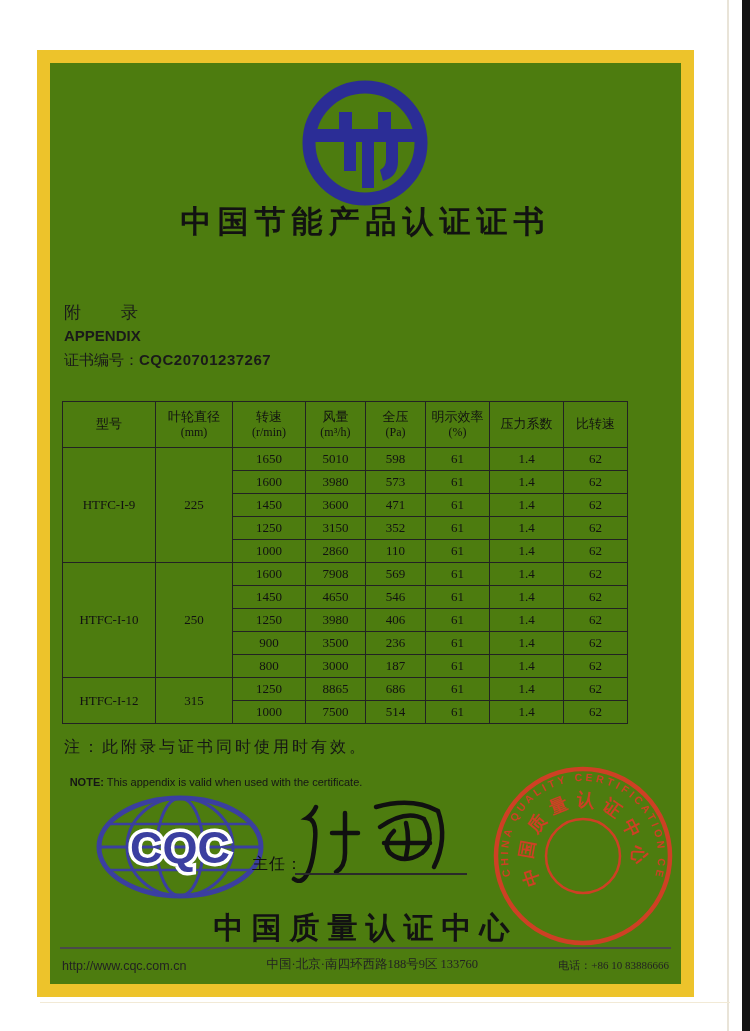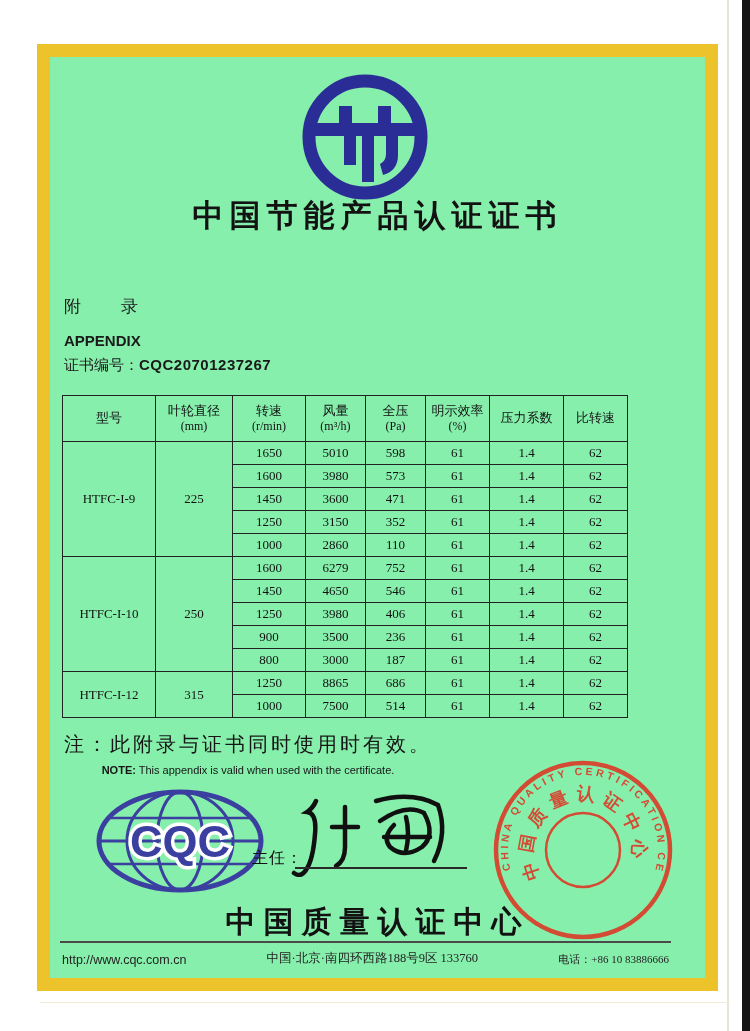--- a/index.html
+++ b/index.html
@@ -5,56 +5,56 @@
   html,body{margin:0;padding:0;}
   body{
     width:750px;height:1031px;background:#ffffff;position:relative;
     font-family:"Liberation Sans", sans-serif;overflow:hidden;
   }
   .scan-strip{position:absolute;right:0;top:0;width:8px;height:1031px;background:#141414;}
   .page-edge{position:absolute;left:727px;top:0;width:2px;height:1031px;background:#e9e4d8;}
   .bottom-edge{position:absolute;left:40px;top:1002px;width:690px;height:1px;background:#f2ead6;}
 
   .cert{
-    position:absolute;left:37px;top:44px;width:631px;height:921px;
-    border:13px solid #EDC32B;background:#86efac;padding-left:24px;
+    position:absolute;left:37px;top:50px;width:631px;height:921px;
+    border:13px solid #EDC32B;background:#4d7c0f;
   }
 
   
   .jie-logo{position:absolute;left:249px;top:14px;width:132px;height:132px;}
 
   
   .title{
     position:absolute;top:138px;left:0;width:100%;text-align:center;
     font-size:31px;font-weight:bold;letter-spacing:6px;color:#121212;
     font-family:"Liberation Sans", sans-serif;white-space:nowrap;
   }
 
   
   .meta-left{position:absolute;left:14px;top:238px;color:#1a1a1a;}
   .meta-right{position:absolute;left:430px;top:238px;color:#1a1a1a;}
-  .meta-cn{font-family:Liberation Sans, sans-serif;font-size:17px;letter-spacing:2px;margin-bottom:14px;}
+  .meta-cn{font-family:Liberation Sans, sans-serif;font-size:17px;letter-spacing:2px;margin-bottom:3px;}
   .meta-en{font-size:15px;font-weight:bold;margin-bottom:7px;}
   .meta-num{font-family:"Liberation Serif", serif;font-size:15px;text-align:right;}
   .meta-num b{font-family:"Liberation Sans", sans-serif;font-size:15px;font-weight:600;letter-spacing:.5px;}
 
   
   #spec-table{
     position:absolute;left:12px;top:338px;width:565px;
     border-collapse:collapse;table-layout:fixed;
     font-family:"Liberation Serif", serif;font-size:13px;color:#111;
   }
   #spec-table th,#spec-table td{border:1px solid #222;text-align:center;padding:0;}
   #spec-table th{height:45px;font-weight:normal;line-height:1.25;}
   #spec-table th .unit{font-size:12px;}
   #spec-table td{height:22px;}
 
   
   .note{position:absolute;left:14px;top:674px;color:#151515;}
-  .note-cn{font-family:"Liberation Serif", serif;font-size:20px;letter-spacing:3px;margin-bottom:6px;}
+  .note-cn{font-family:"Liberation Serif", serif;font-size:16px;letter-spacing:3px;margin-bottom:18px;}
   .note-en{font-size:11px;text-align:center;}
   .note-en b{font-weight:bold;}
 
   
   .cqc-globe{position:absolute;left:44px;top:731px;width:172px;height:106px;}
   .director{position:absolute;left:202px;top:791px;font-family:Liberation Sans, sans-serif;font-size:16px;letter-spacing:1px;color:#111;}
   .sig-svg{position:absolute;left:238px;top:730px;width:185px;height:90px;}
   .sig-line{position:absolute;left:245px;top:810px;width:172px;height:2px;background:#2a2a2a;}
   .stamp{position:absolute;left:438px;top:698px;width:190px;height:190px;opacity:.9;}
 
@@ -185,22 +185,22 @@
           <td>2860</td>
           <td>110</td>
           <td>61</td>
           <td>1.4</td>
           <td>62</td>
         </tr>
         <tr>
           <td rowspan="5">HTFC-I-10</td>
           <td rowspan="5">250</td>
           <td>1600</td>
-          <td>6279</td>
-          <td>752</td>
+          <td>7908</td>
+          <td>569</td>
           <td>61</td>
           <td>1.4</td>
           <td>62</td>
         </tr>
         <tr>
           <td>1450</td>
           <td>4650</td>
           <td>546</td>
           <td>61</td>
           <td>1.4</td>

